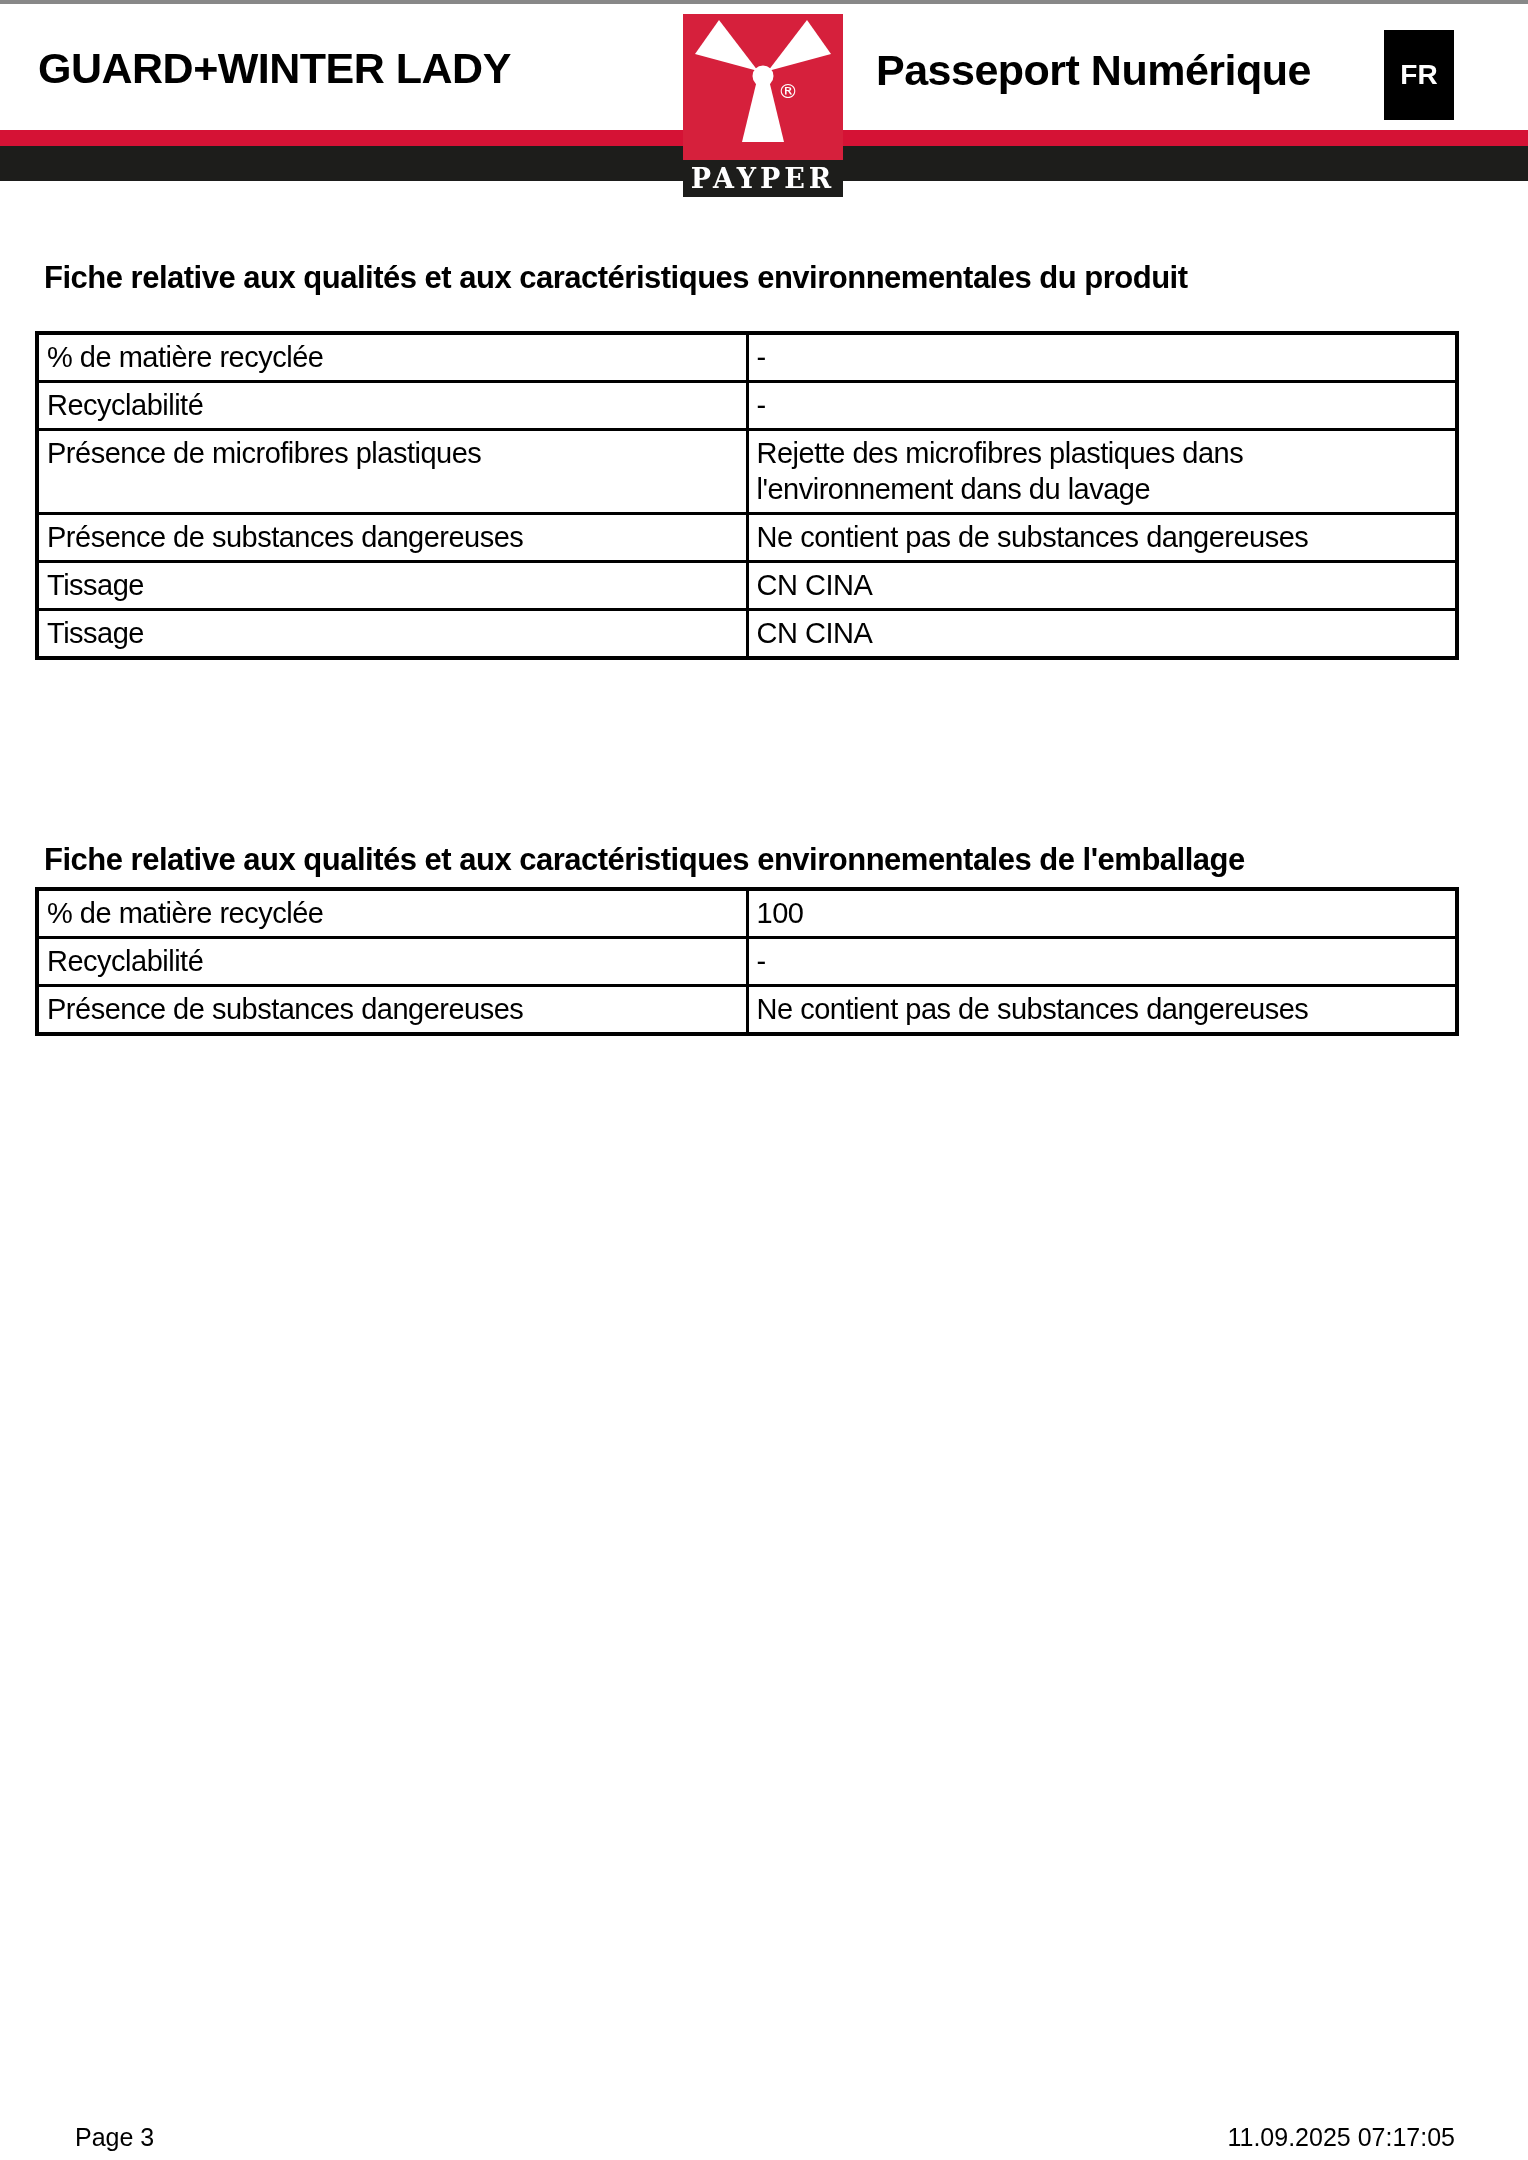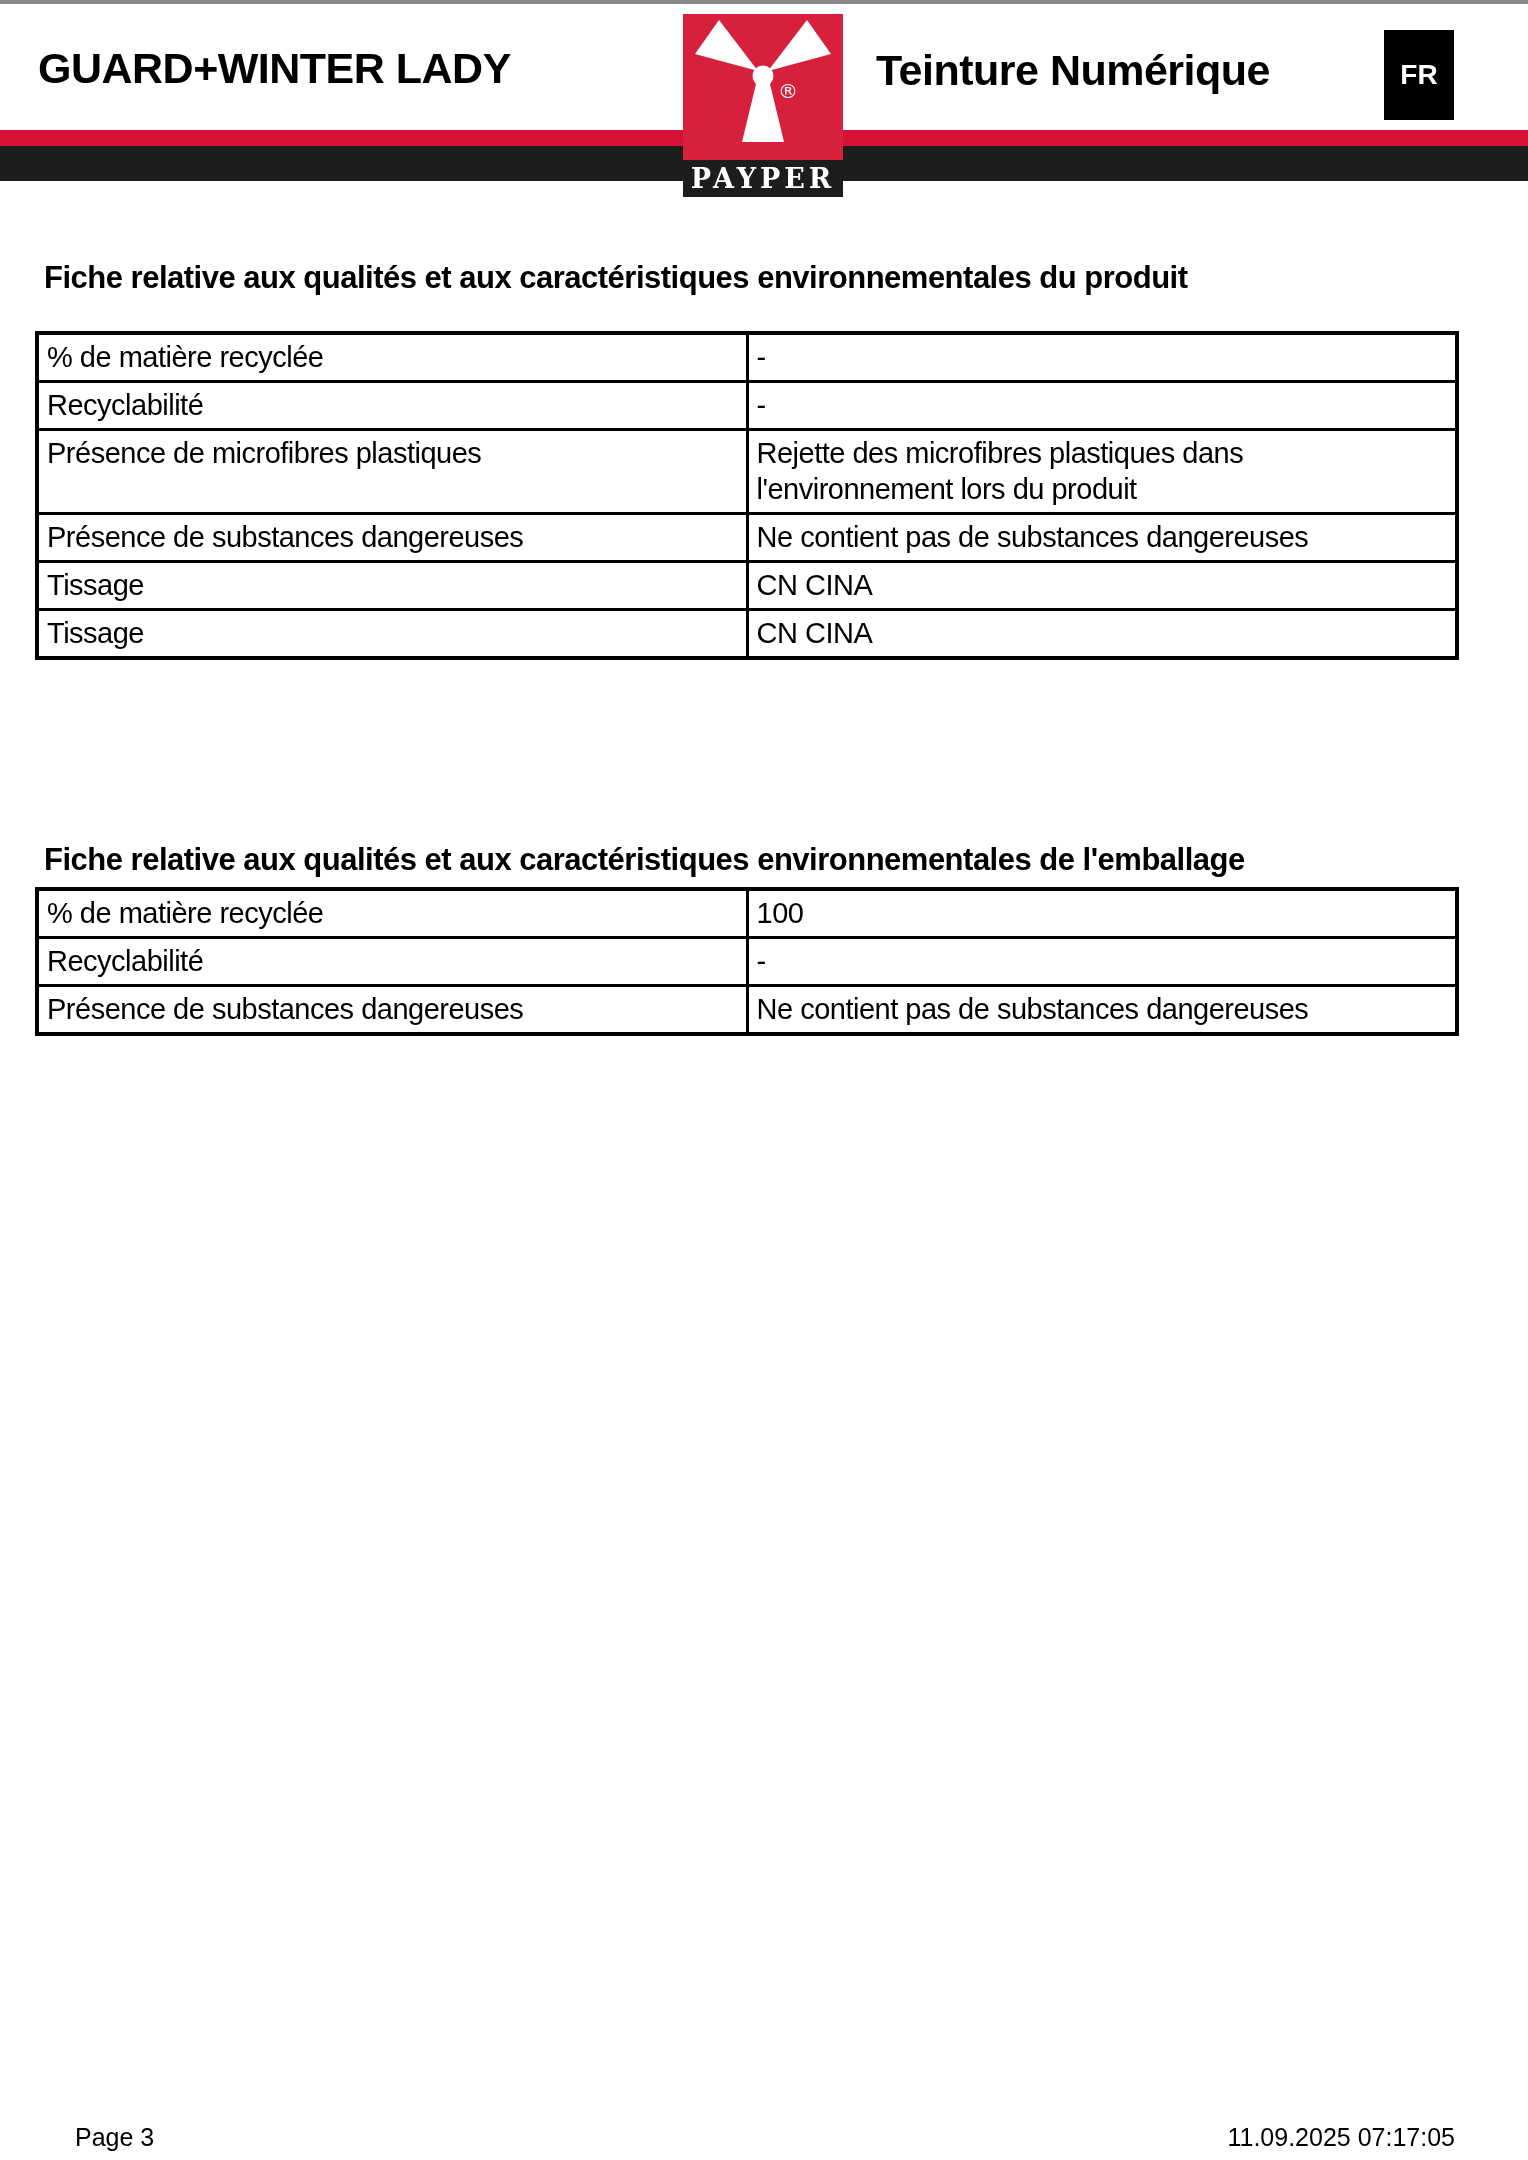--- a/index.html
+++ b/index.html
@@ -53,21 +53,21 @@
   
   .footer-left{position:absolute; left:75px; bottom:12px; font-size:25px;}
   .footer-right{position:absolute; right:73px; bottom:12px; font-size:25px;}
 </style>
 </head>
 <body>
 
 <div class="page">
 
   <div class="product-title">GUARD+WINTER LADY</div>
-  <div class="doc-title">Teinture Numérique</div>
+  <div class="doc-title">Passeport Numérique</div>
   <div class="fr-badge">FR</div>
 
   <div class="red-stripe"></div>
   <div class="black-bar"></div>
 
   <div class="logo">
     <svg class="logo-square" viewBox="0 0 160 146" xmlns="http://www.w3.org/2000/svg">
       <rect x="0" y="0" width="160" height="146" fill="#d6203c"></rect>
       <polygon points="75,57 12,40 36,6" fill="#ffffff"></polygon>
       <polygon points="85,57 124,6 148,40" fill="#ffffff"></polygon>
@@ -84,21 +84,21 @@
       <tr>
         <td>% de matière recyclée</td>
         <td>-</td>
       </tr>
       <tr>
         <td>Recyclabilité</td>
         <td>-</td>
       </tr>
       <tr>
         <td>Présence de microfibres plastiques</td>
-        <td>Rejette des microfibres plastiques dans l'environnement lors du produit</td>
+        <td>Rejette des microfibres plastiques dans l'environnement dans du lavage</td>
       </tr>
       <tr>
         <td>Présence de substances dangereuses</td>
         <td>Ne contient pas de substances dangereuses</td>
       </tr>
       <tr>
         <td>Tissage</td>
         <td>CN CINA</td>
       </tr>
       <tr>

